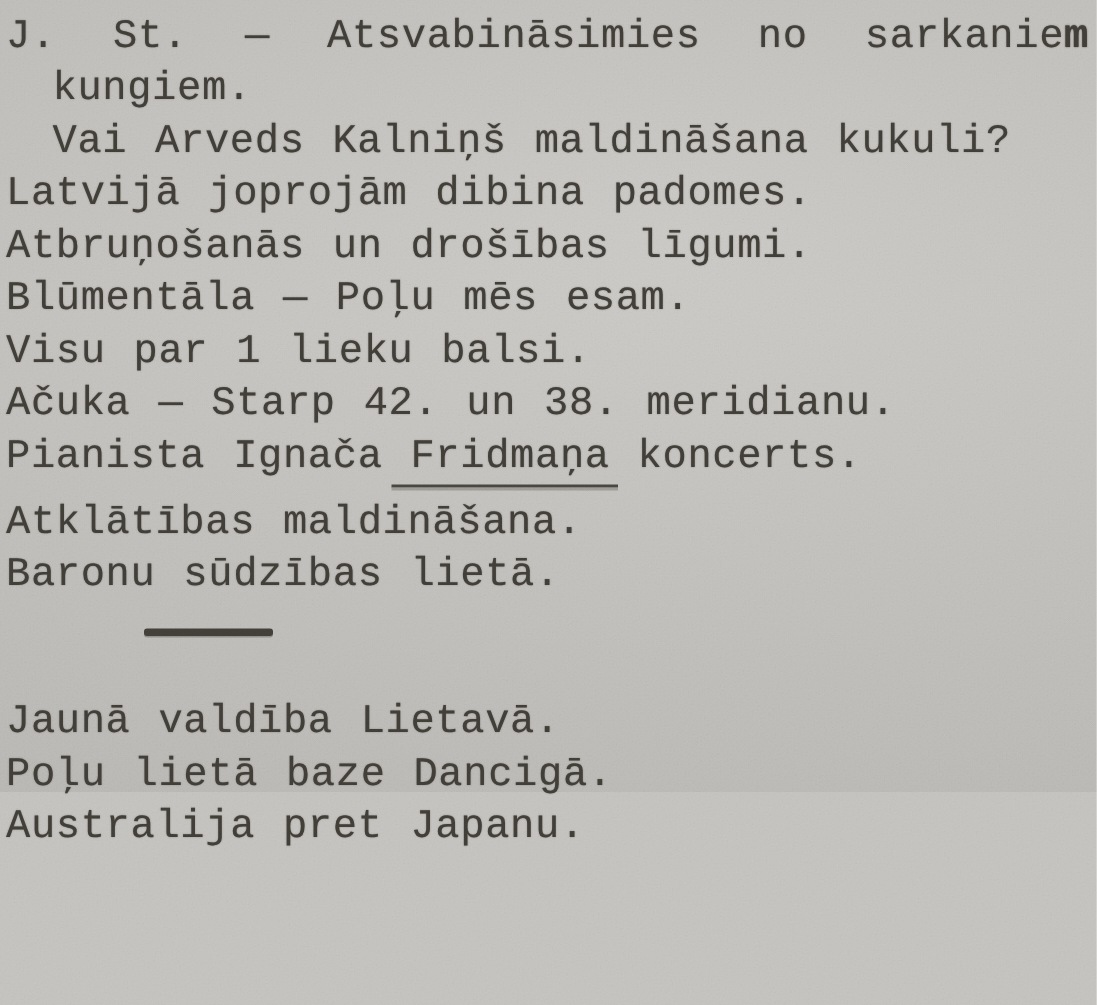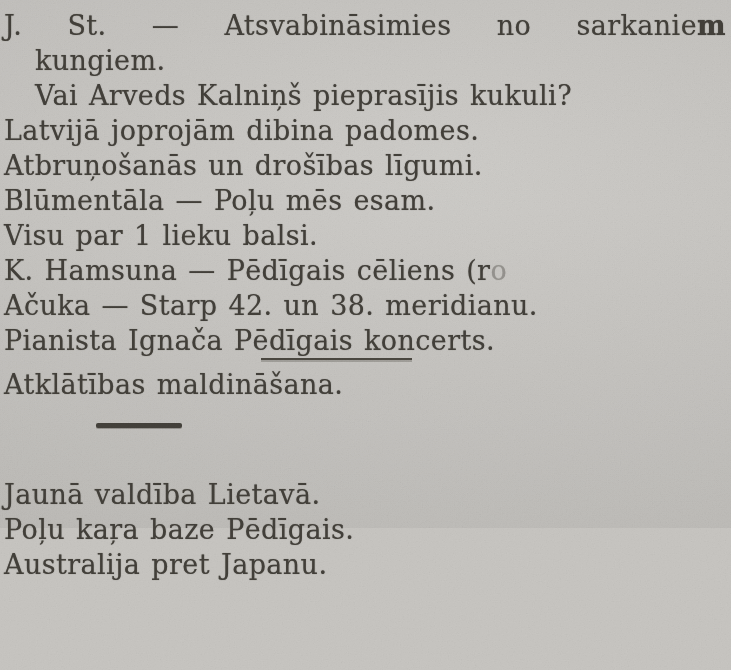--- a/index.html
+++ b/index.html
@@ -13,20 +13,21 @@
     background: #c8c6c2;
     font-family: "DejaVu Serif", serif;
   }
   .page {
     position: relative;
     width: 731px;
     height: 528px;
     background:
       radial-gradient(ellipse 900px 500px at 60% 30%, rgba(255,255,255,0.10), rgba(0,0,0,0.05)),
       linear-gradient(180deg, #c6c4c0 0%, #c9c7c3 40%, #c5c3bf 100%);
+    font-family: Liberation Mono, monospace;
   }
   .column {
     position: absolute;
     top: 8px;
     left: 4px;
     right: 5px;
     color: #43403a;
     font-size: 27px;
     letter-spacing: 0.4px;
     word-spacing: 2px;
@@ -39,21 +40,21 @@
   }
   .line.justify {
     white-space: normal;
     text-align: justify;
     text-align-last: justify;
   }
   .line.indent {
     padding-left: 31px;
   }
   .line.section-gap {
-    margin-top: 40px;
+    margin-top: 28px;
   }
   .faded {
     opacity: 0.38;
   }
   .bold {
     font-weight: bold;
     text-shadow: 0 0 1px rgba(40,38,33,0.9);
   }
   .rule {
     height: 0;
@@ -82,33 +83,33 @@
     opacity: 0.5;
   }
 </style>
 </head>
 <body>
 
 <div class="page">
   <div class="column" style="color: rgb(67, 64, 58);">
       <div class="line justify"><span class="">J. St. — Atsvabināsimies no sarkanie</span><span class=" bold">m</span></div>
       <div class="line indent"><span class="">kungiem.</span></div>
-      <div class="line indent"><span class="">Vai Arveds Kalniņš pieprasījis kukuli?</span></div>
+      <div class="line indent"><span class="">Vai Arveds Kalniņš maldināšana kukuli?</span></div>
       <div class="line"><span class="">Latvijā joprojām dibina padomes.</span></div>
       <div class="line"><span class="">Atbruņošanās un drošības līgumi.</span></div>
       <div class="line"><span class="">Blūmentāla — Poļu mēs esam.</span></div>
       <div class="line"><span class="">Visu par 1 lieku balsi.</span></div>
-      <div class="line"><span class="">K. Hamsuna — Pēdīgais cēliens (r</span><span class="faded">o</span></div>
       <div class="line"><span class="">Ačuka — Starp 42. un 38. meridianu.</span></div>
-      <div class="line"><span class="">Pianista Ignača Pēdīgais koncerts.</span></div>
+      <div class="line"><span class="">Pianista Ignača Fridmaņa koncerts.</span></div>
       <div class="rule"></div>
       <div class="line"><span class="">Atklātības maldināšana.</span></div>
+      <div class="line"><span class="">Baronu sūdzības lietā.</span></div>
       <div class="line"><span class="dash"></span></div>
       <div class="line section-gap"><span class="">Jaunā valdība Lietavā.</span></div>
-      <div class="line"><span class="">Poļu kaŗa baze Pēdīgais.</span></div>
+      <div class="line"><span class="">Poļu lietā baze Dancigā.</span></div>
       <div class="line"><span class="">Australija pret Japanu.</span></div>
     </div>
 
   <svg class="noise" xmlns="http://www.w3.org/2000/svg" width="731" height="670">
     <filter id="grain">
       <feTurbulence type="fractalNoise" baseFrequency="0.85" numOctaves="2" seed="7" stitchTiles="stitch"></feTurbulence>
       <feColorMatrix type="saturate" values="0"></feColorMatrix>
       <feComponentTransfer>
         <feFuncA type="linear" slope="0.22" intercept="0"></feFuncA>
       </feComponentTransfer>

